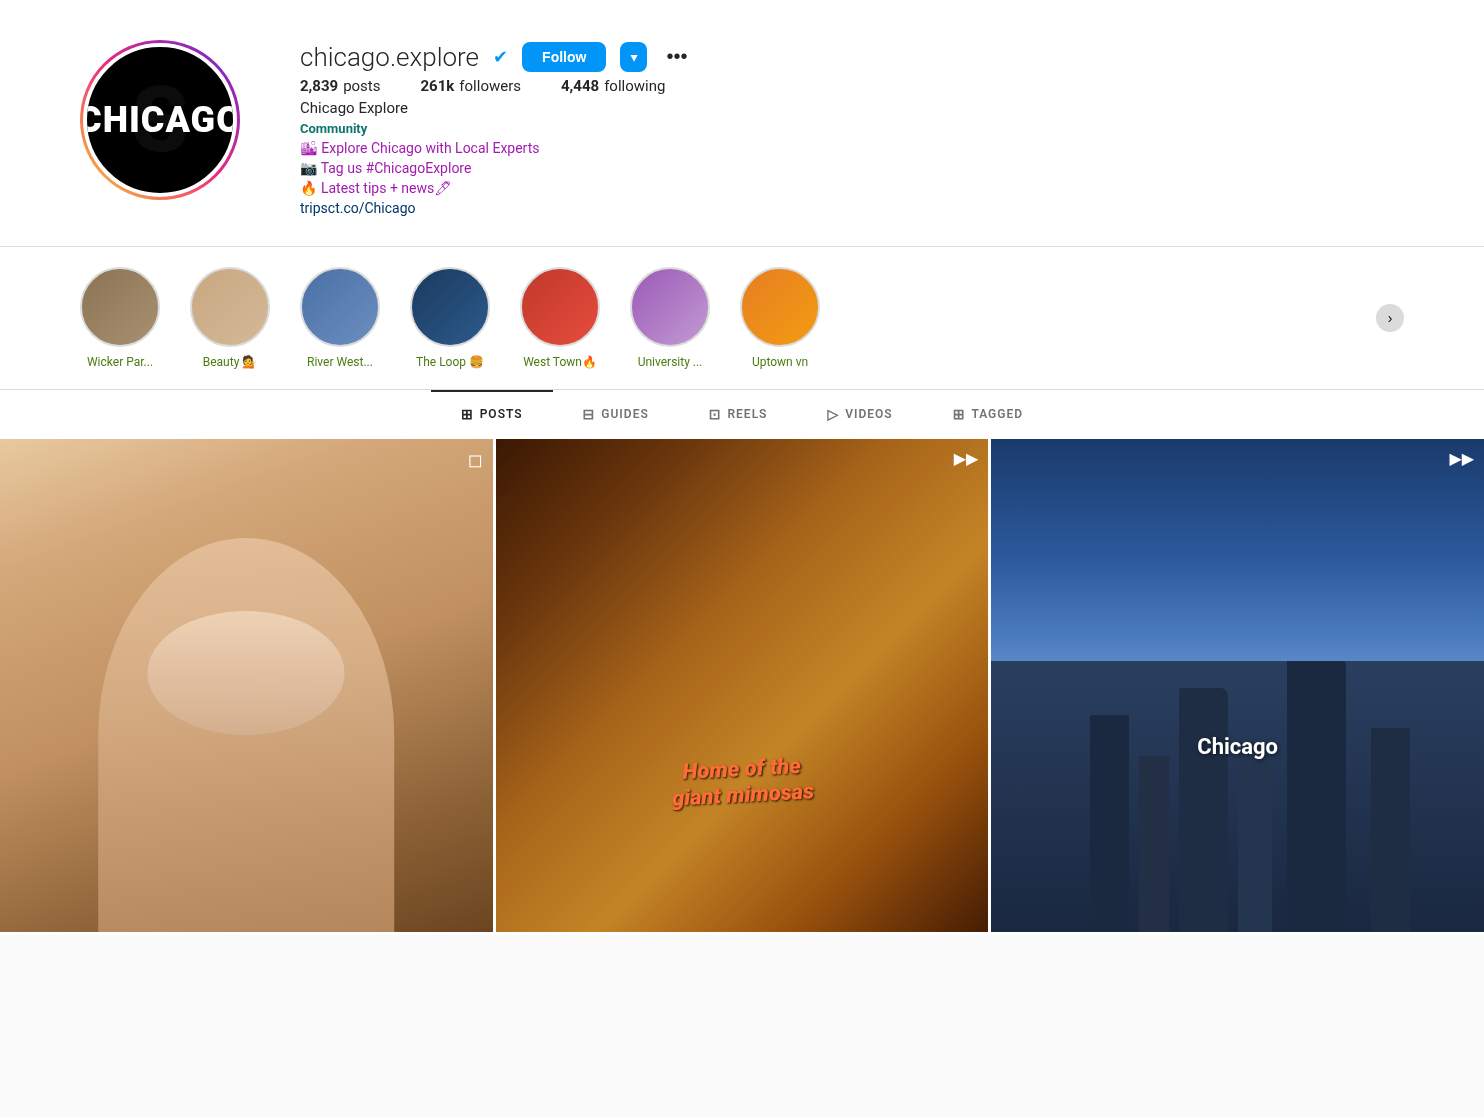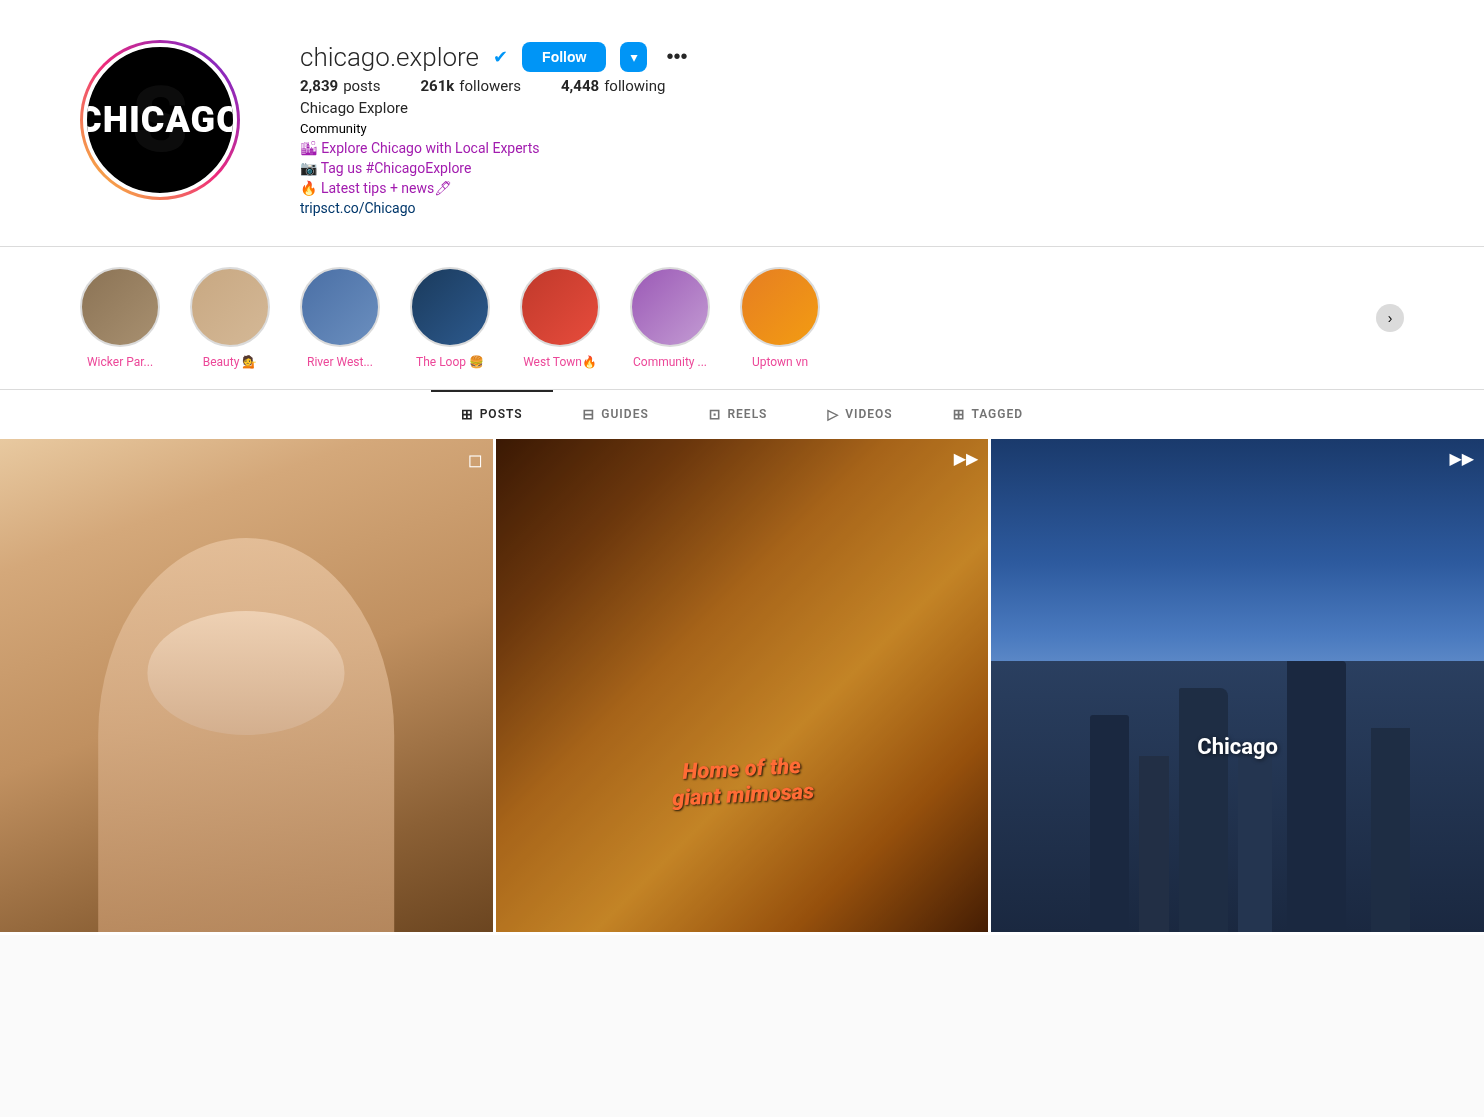--- a/index.html
+++ b/index.html
@@ -136,22 +136,23 @@
       flex-direction: column;
       gap: 4px;
     }
 
     .display-name {
       font-weight: 400;
       font-size: 15px;
     }
 
     .bio-category {
-      color: #000000;
+      color: #0f766e;
       font-size: 13px;
+      font-weight: bold;
     }
 
     .bio-line {
       font-size: 14px;
       color: #a21caf;
     }
 
     .bio-link {
       color: #00376b;
       font-size: 14px;
@@ -184,21 +185,21 @@
       overflow: hidden;
       border: 2px solid #dbdbdb;
       display: flex;
       align-items: center;
       justify-content: center;
       font-size: 30px;
     }
 
     .highlight-label {
       font-size: 12px;
-      color: #ec4899;
+      color: #4d7c0f;
       text-align: center;
       max-width: 80px;
       overflow: hidden;
       text-overflow: ellipsis;
       white-space: nowrap;
     }
 
     .highlights-chevron {
       margin-left: auto;
       background: #dbdbdb;
@@ -358,21 +359,21 @@
       <div class="highlight-item">
         <div class="highlight-circle hl-4" style="display: flex; align-items: center; justify-content: center;"></div>
         <span class="highlight-label">The Loop 🍔</span>
       </div>
       <div class="highlight-item">
         <div class="highlight-circle hl-5" style="display: flex; align-items: center; justify-content: center;"></div>
         <span class="highlight-label">West Town🔥</span>
       </div>
       <div class="highlight-item">
         <div class="highlight-circle hl-6" style="display: flex; align-items: center; justify-content: center;"></div>
-        <span class="highlight-label">Community ...</span>
+        <span class="highlight-label">University ...</span>
       </div>
       <div class="highlight-item">
         <div class="highlight-circle hl-7" style="display: flex; align-items: center; justify-content: center;"></div>
         <span class="highlight-label">Uptown vn</span>
       </div>
       <button class="highlights-chevron">›</button>
     </div>
 
   <div class="tabs-section">
   <div class="tab-item active">

